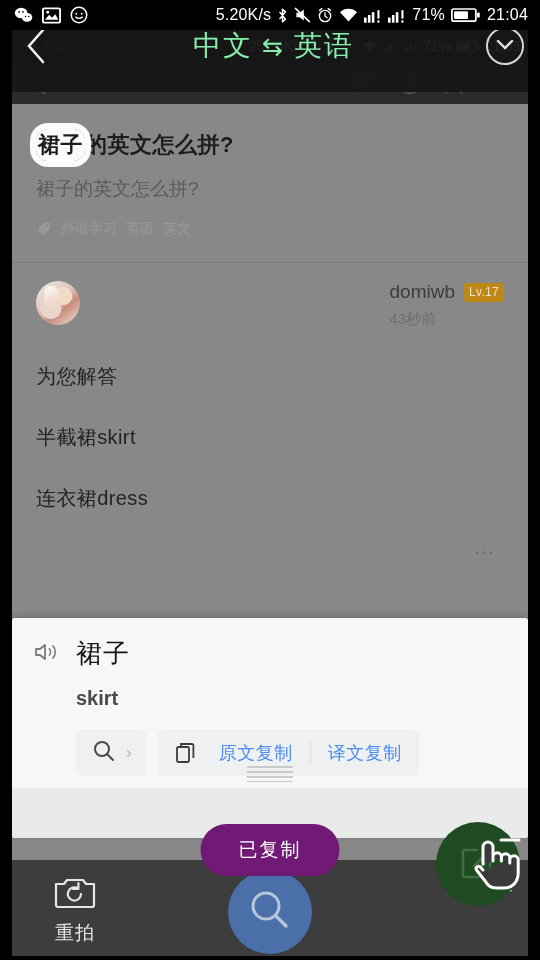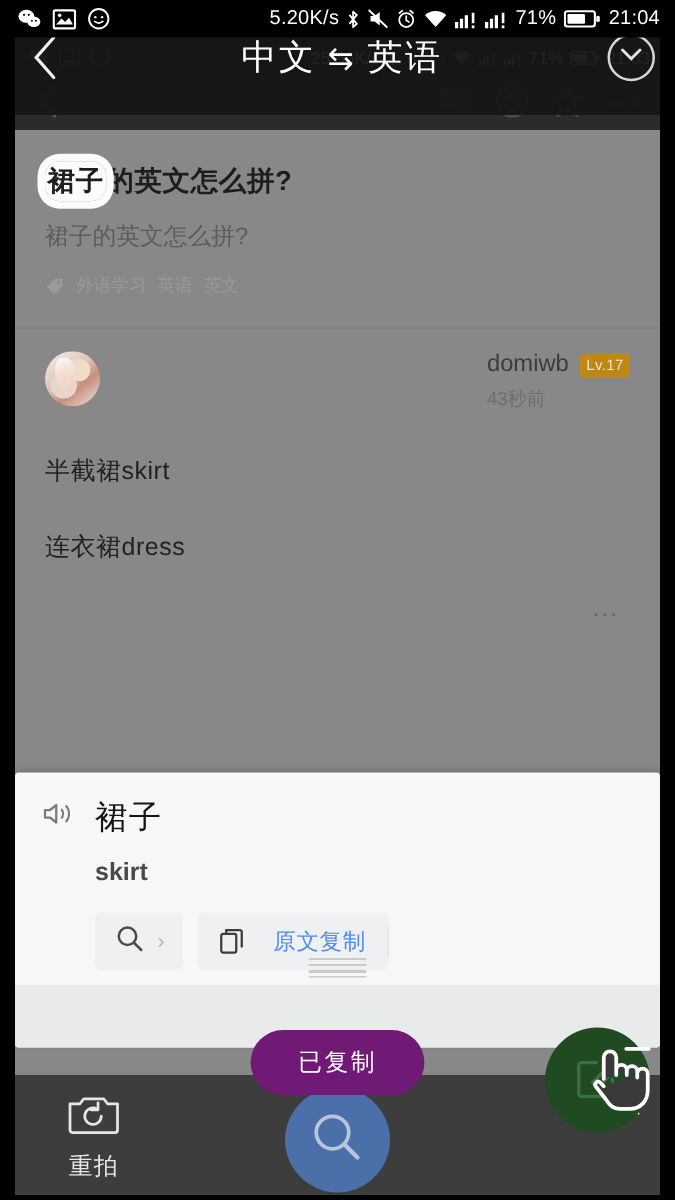--- a/index.html
+++ b/index.html
@@ -92,21 +92,21 @@
   .ans-line{ font-size:20px; color:#222; margin-top:34px; letter-spacing:.4px; }
   .ans-more{
     text-align:right; color:#6b6b6b; font-size:22px; letter-spacing:3px;
     padding:22px 30px 0 0;
   }
 
   
   #ovl-header{
     position:absolute; left:7px; right:0; top:0; height:92px;
     background:rgba(22,22,22,.93); z-index:40; display:flex; align-items:center;
-    color:#ffffff;
+    color:#86efac;
     justify-content:flex-end;
   }
   #ovl-back{ padding:0 6px 0 16px; display:flex; align-items:center; }
   #ovl-title{
     position:absolute; left:0; right:0; text-align:center; font-size:28px;
     letter-spacing:2px; pointer-events:none;
   }
   #ovl-title .swap{ font-size:25px; margin:0 9px; display:inline-block; }
   #ovl-collapse{
     margin-left:auto; margin-right:16px; width:38px; height:38px; border-radius:50%;
@@ -325,20 +325,21 @@
         <div>
           <div class="uname">
             <span class="n">domiwb</span>
             <span class="lvl">Lv.17</span>
           </div>
           <div class="utime">43秒前</div>
         </div>
       </div>
 
       <div class="ans-body">
+        <div class="ans-line">为您解答</div>
         <div class="ans-line">半截裙skirt</div>
         <div class="ans-line">连衣裙dress</div>
       </div>
 
       <div class="ans-more">…</div>
     </div>
   </div>
 
   <div id="ovl-header">
     <span id="ovl-back">
@@ -385,20 +386,21 @@
 
         <div class="btn-grp btn-copy">
           <span class="copyico">
             <svg width="24" height="24" viewBox="0 0 24 24">
                 <rect x="3" y="6" width="12" height="15" rx="1.4" fill="none" stroke="#3c3c3c" stroke-width="1.8"></rect>
                 <path d="M7 6V3h11a1.4 1.4 0 0 1 1.4 1.4V17" fill="none" stroke="#3c3c3c" stroke-width="1.8"></path>
               </svg>
           </span>
           <span class="cbtn">原文复制</span>
           <span class="cdiv"></span>
+          <span class="cbtn">译文复制</span>
         </div>
       </div>
     </div>
 
     <div class="card-foot">
       <div class="handle"></div>
     </div>
   </div>
 
   <div id="toast">已复制</div>

